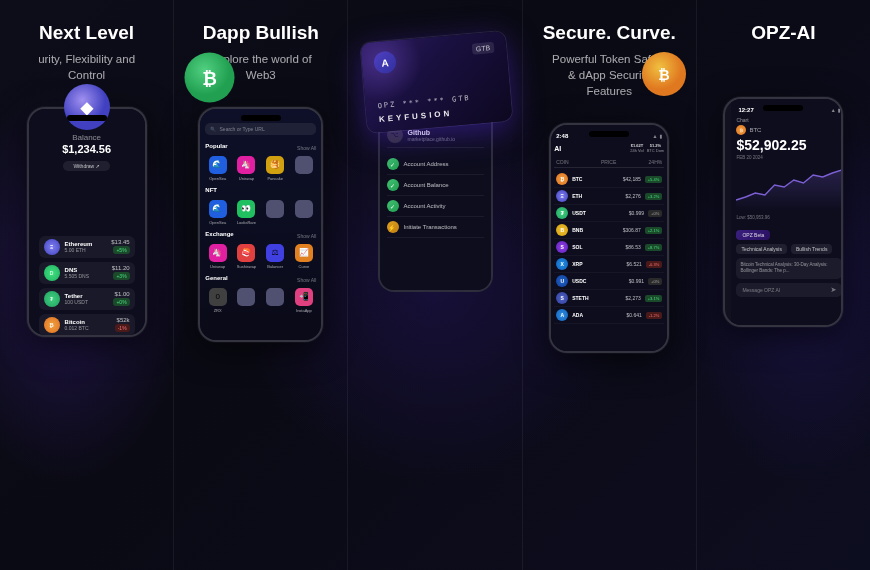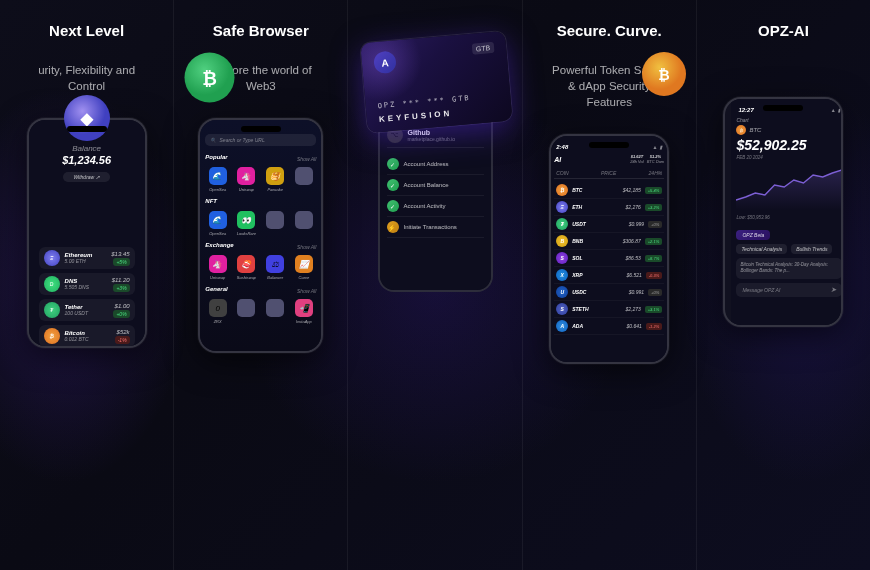--- a/index.html
+++ b/index.html
@@ -68,25 +68,25 @@
       flex-direction: column;
       align-items: center;
       justify-content: flex-start;
       padding: 22px 10px 10px;
       position: relative;
       border-right: 1px solid rgba(255,255,255,0.06);
     }
     .section:last-child { border-right: none; align-items: center; }
 
     .section-title {
-      font-size: 15px;
+      font-size: 19px;
       font-weight: 700;
       color: #ffffff;
       text-align: center;
-      margin-bottom: 22px;
+      margin-bottom: 6px;
       line-height: 1.2;
     }
 
     .section-subtitle {
       font-size: 11.5px;
       color: rgba(255,255,255,0.65);
       text-align: center;
       line-height: 1.4;
       margin-bottom: 14px;
     }
@@ -101,21 +101,20 @@
 
     .phone-frame {
       width: 120px;
       height: 230px;
       background: #111120;
       border-radius: 18px;
       border: 2px solid rgba(255,255,255,0.15);
       overflow: hidden;
       box-shadow: 0 8px 32px rgba(0,0,0,0.6), 0 0 0 1px rgba(255,255,255,0.05);
       position: relative;
-      font-style: italic;
     }
 
     .phone-notch {
       width: 40px;
       height: 6px;
       background: #000;
       border-radius: 3px;
       position: absolute;
       top: 6px;
       left: 50%;
@@ -671,21 +670,21 @@
               </div>
 
             </div>
           </div>
         </div>
       </div>
     </div>
 
     <div class="section">
       <div class="section-header">
-        <div class="section-title">Safe Browser</div>
+        <div class="section-title">Dapp Bullish</div>
         <div class="section-subtitle">Explore the world of<br>Web3</div>
       </div>
 
       <div style="position:absolute;top:50px;left:8px;z-index:10;">
         <svg width="55" height="55" viewBox="0 0 55 55">
           <defs>
             <radialGradient id="btcGrad2" cx="40%" cy="35%">
               <stop offset="0%" stop-color="#50d080"></stop>
               <stop offset="100%" stop-color="#20a050"></stop>
             </radialGradient>

